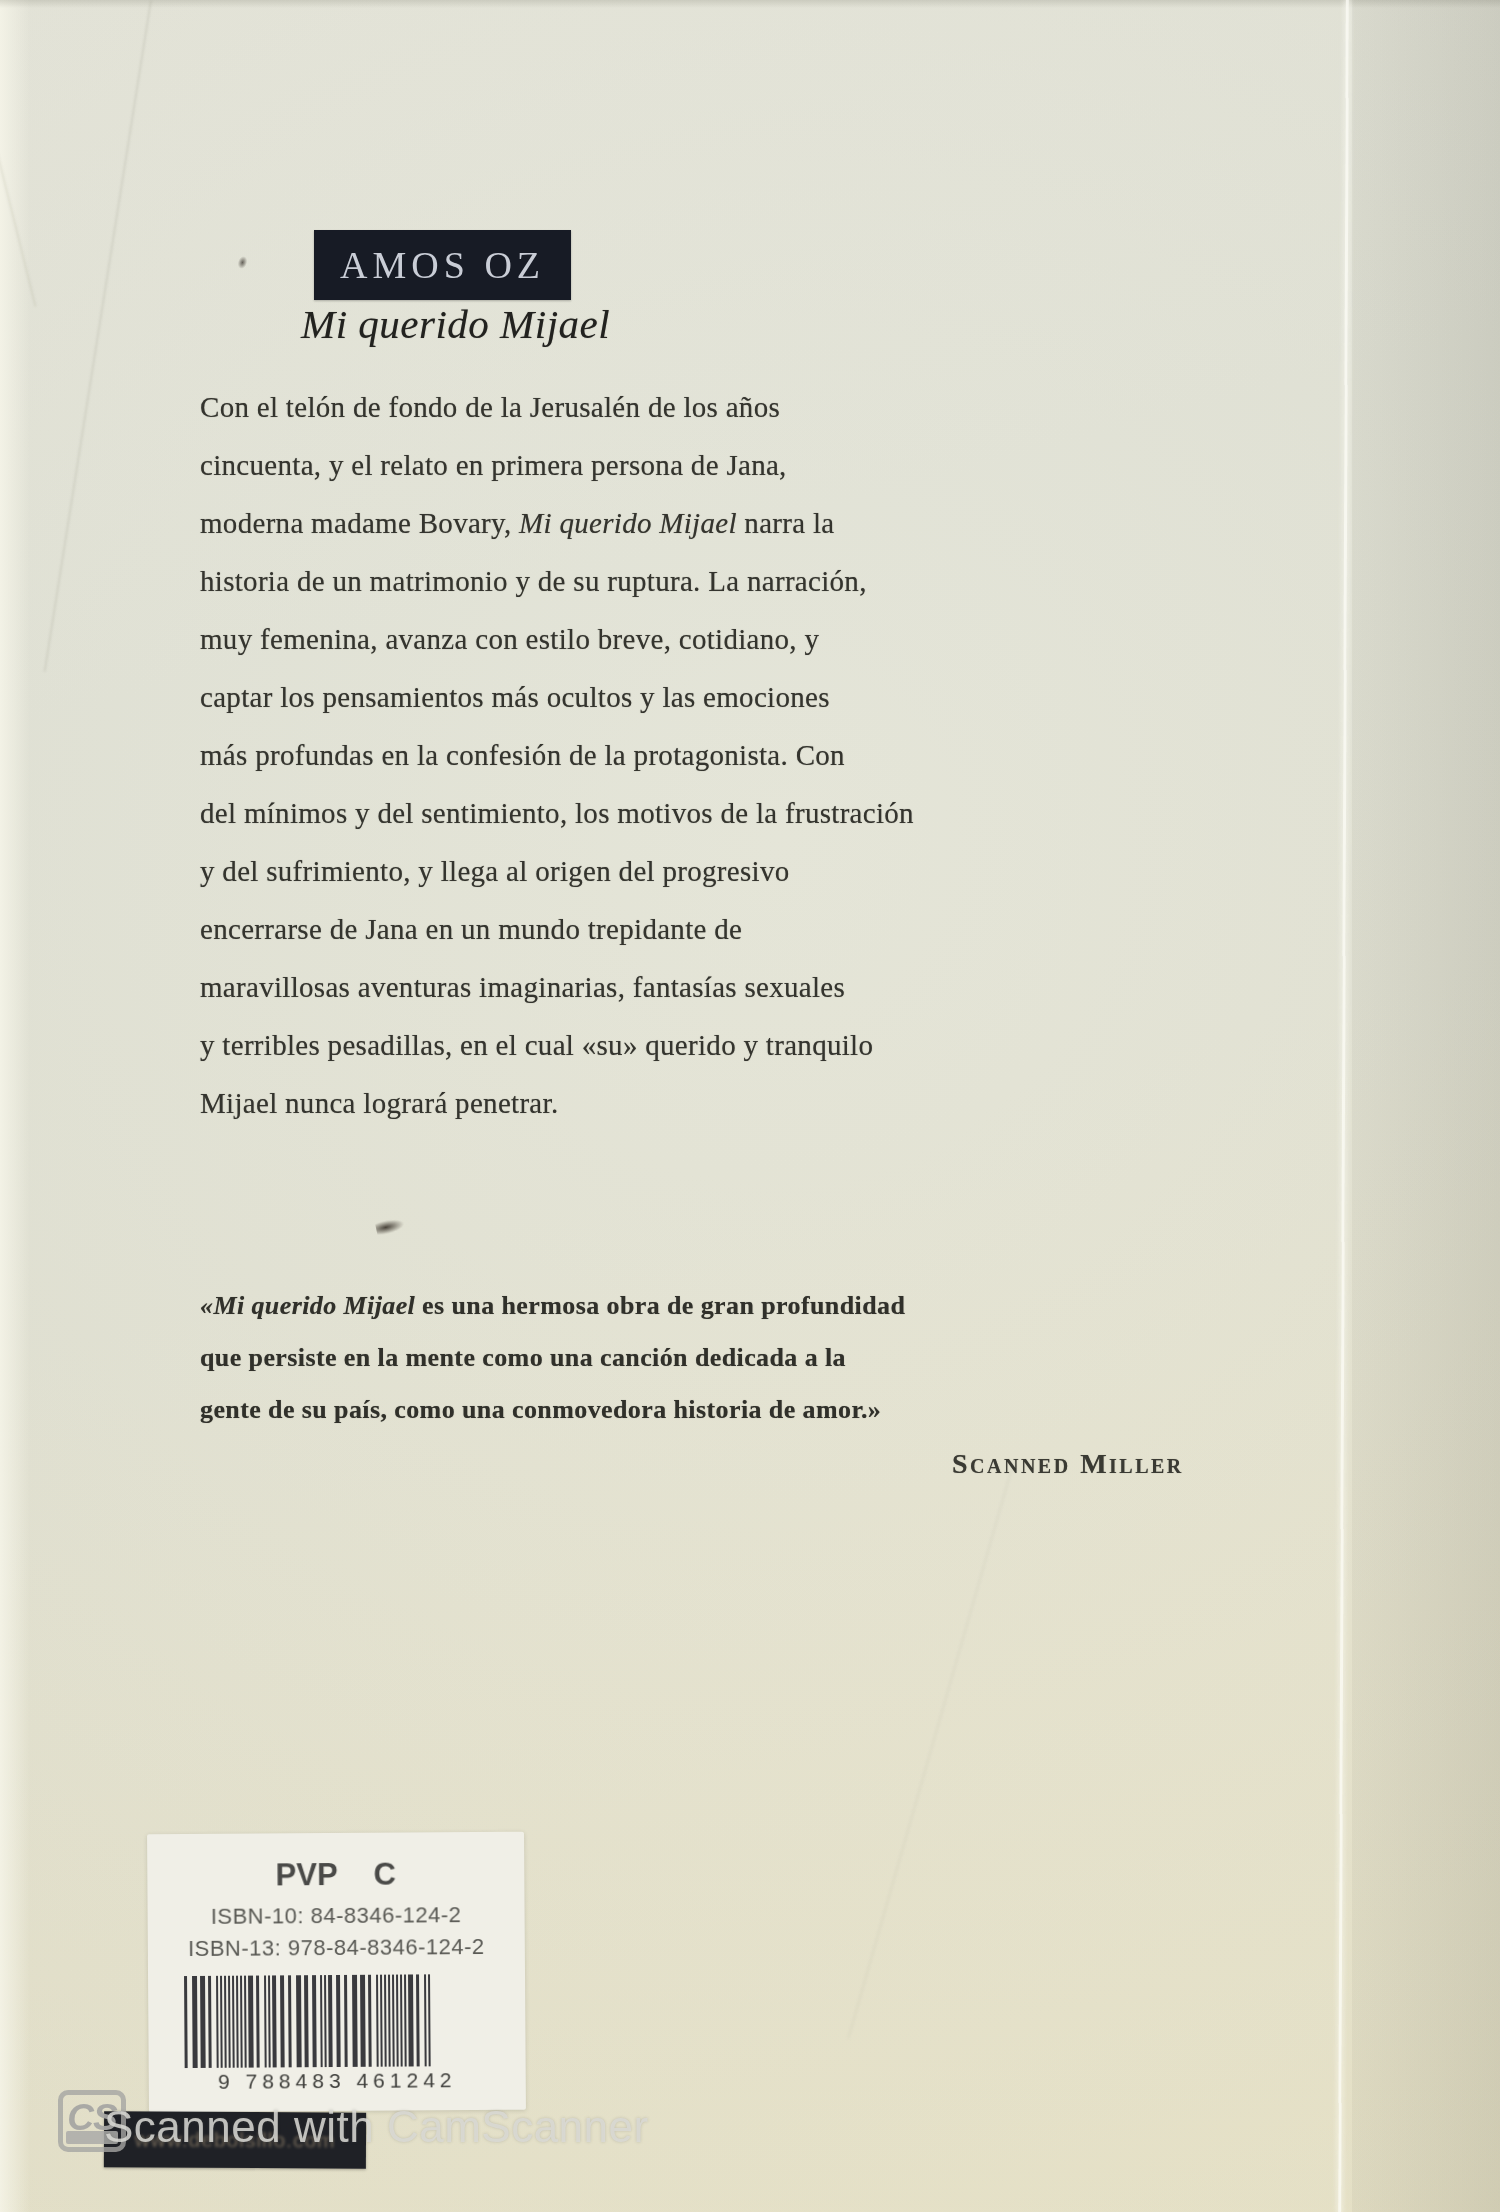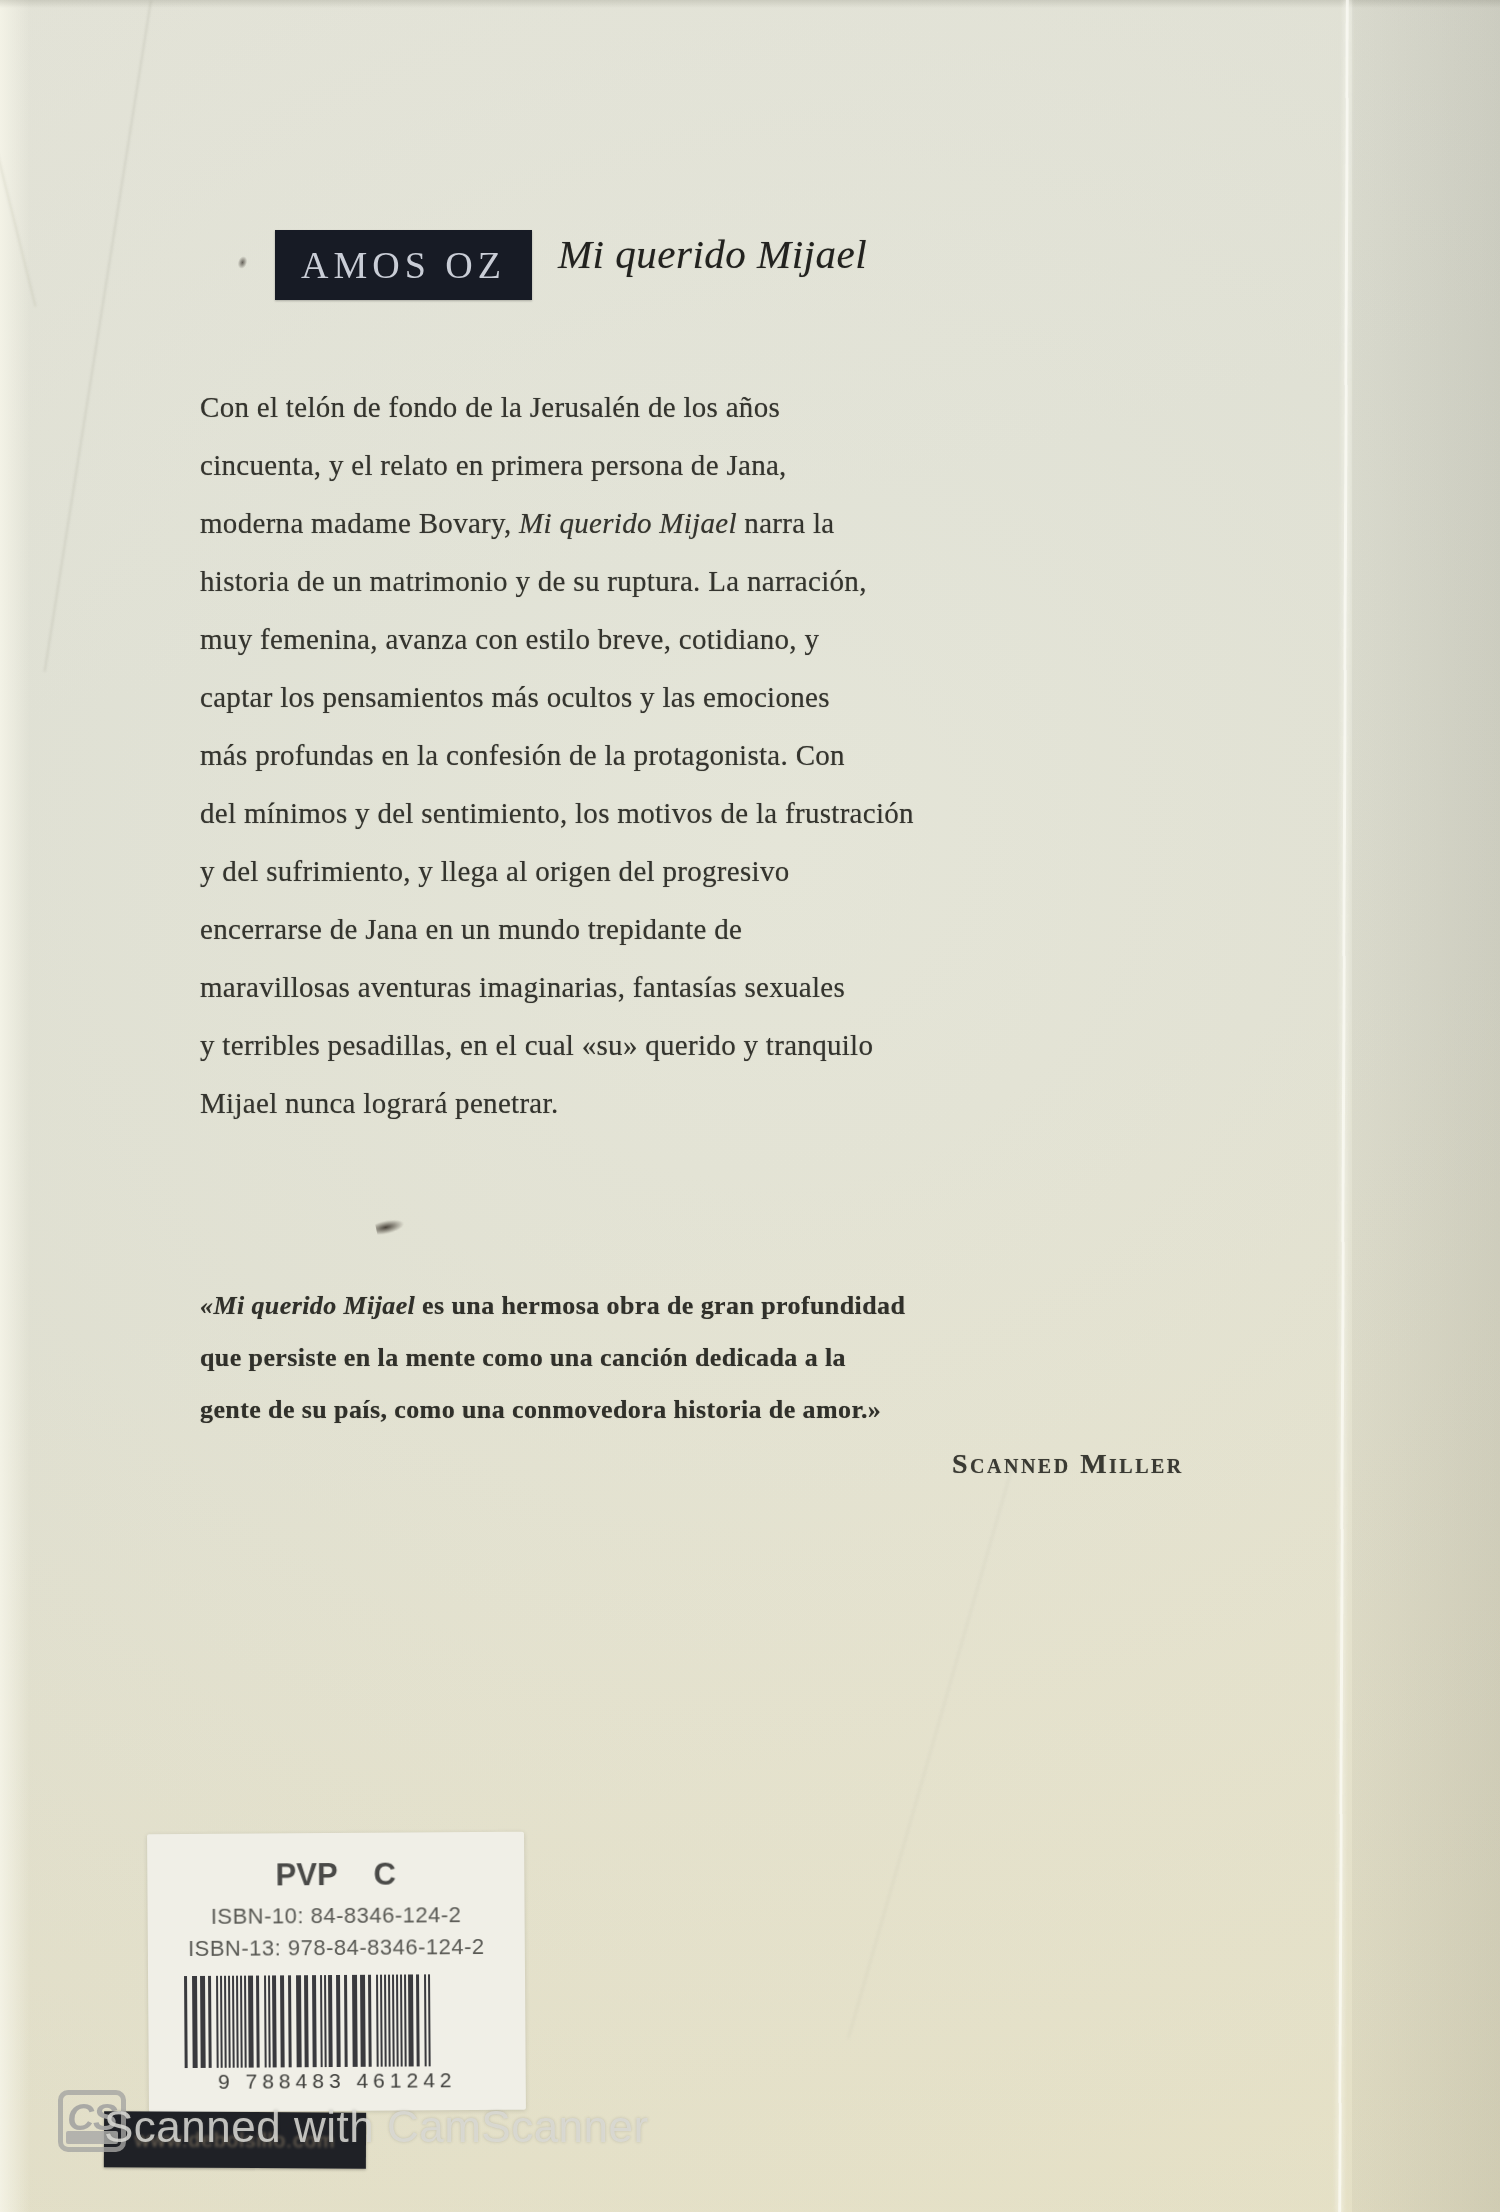--- a/index.html
+++ b/index.html
@@ -28,21 +28,21 @@
   .crease-tl2{left:8px;top:90px;width:2px;height:220px;transform:rotate(-14deg);
     background:rgba(150,150,128,.18);filter:blur(1.2px);}
   .crease-mid{left:930px;top:1450px;width:2px;height:600px;transform:rotate(16deg);
     background:rgba(160,160,140,.12);filter:blur(1.5px);}
   .smudge1{left:376px;top:1220px;width:28px;height:13px;transform:rotate(-12deg);
     background:radial-gradient(ellipse at 35% 50%,rgba(45,38,30,.85),rgba(45,38,30,0) 72%);
     filter:blur(.4px);}
   .smudge2{left:238px;top:256px;width:9px;height:13px;transform:rotate(18deg);
     background:radial-gradient(ellipse,rgba(60,55,48,.75),rgba(60,55,48,0) 70%);}
   
-  .title-row{position:absolute;left:275px;top:230px;display:flex;}
+  .title-row{position:absolute;left:275px;top:230px;display:flex;align-items:center;flex-direction:column;}
   .author-box{
     background:#171b25;color:#c9cdd6;
     padding:13px 26px;font-size:38px;letter-spacing:5px;
     font-family:"Liberation Serif",serif;
     box-shadow:0 1px 2px rgba(0,0,0,.25);
   }
   .book-title{
     margin-left:26px;font-style:italic;font-size:41px;color:#22221f;
     letter-spacing:.5px;text-shadow:0 0 1px rgba(34,34,31,.4);
   }

